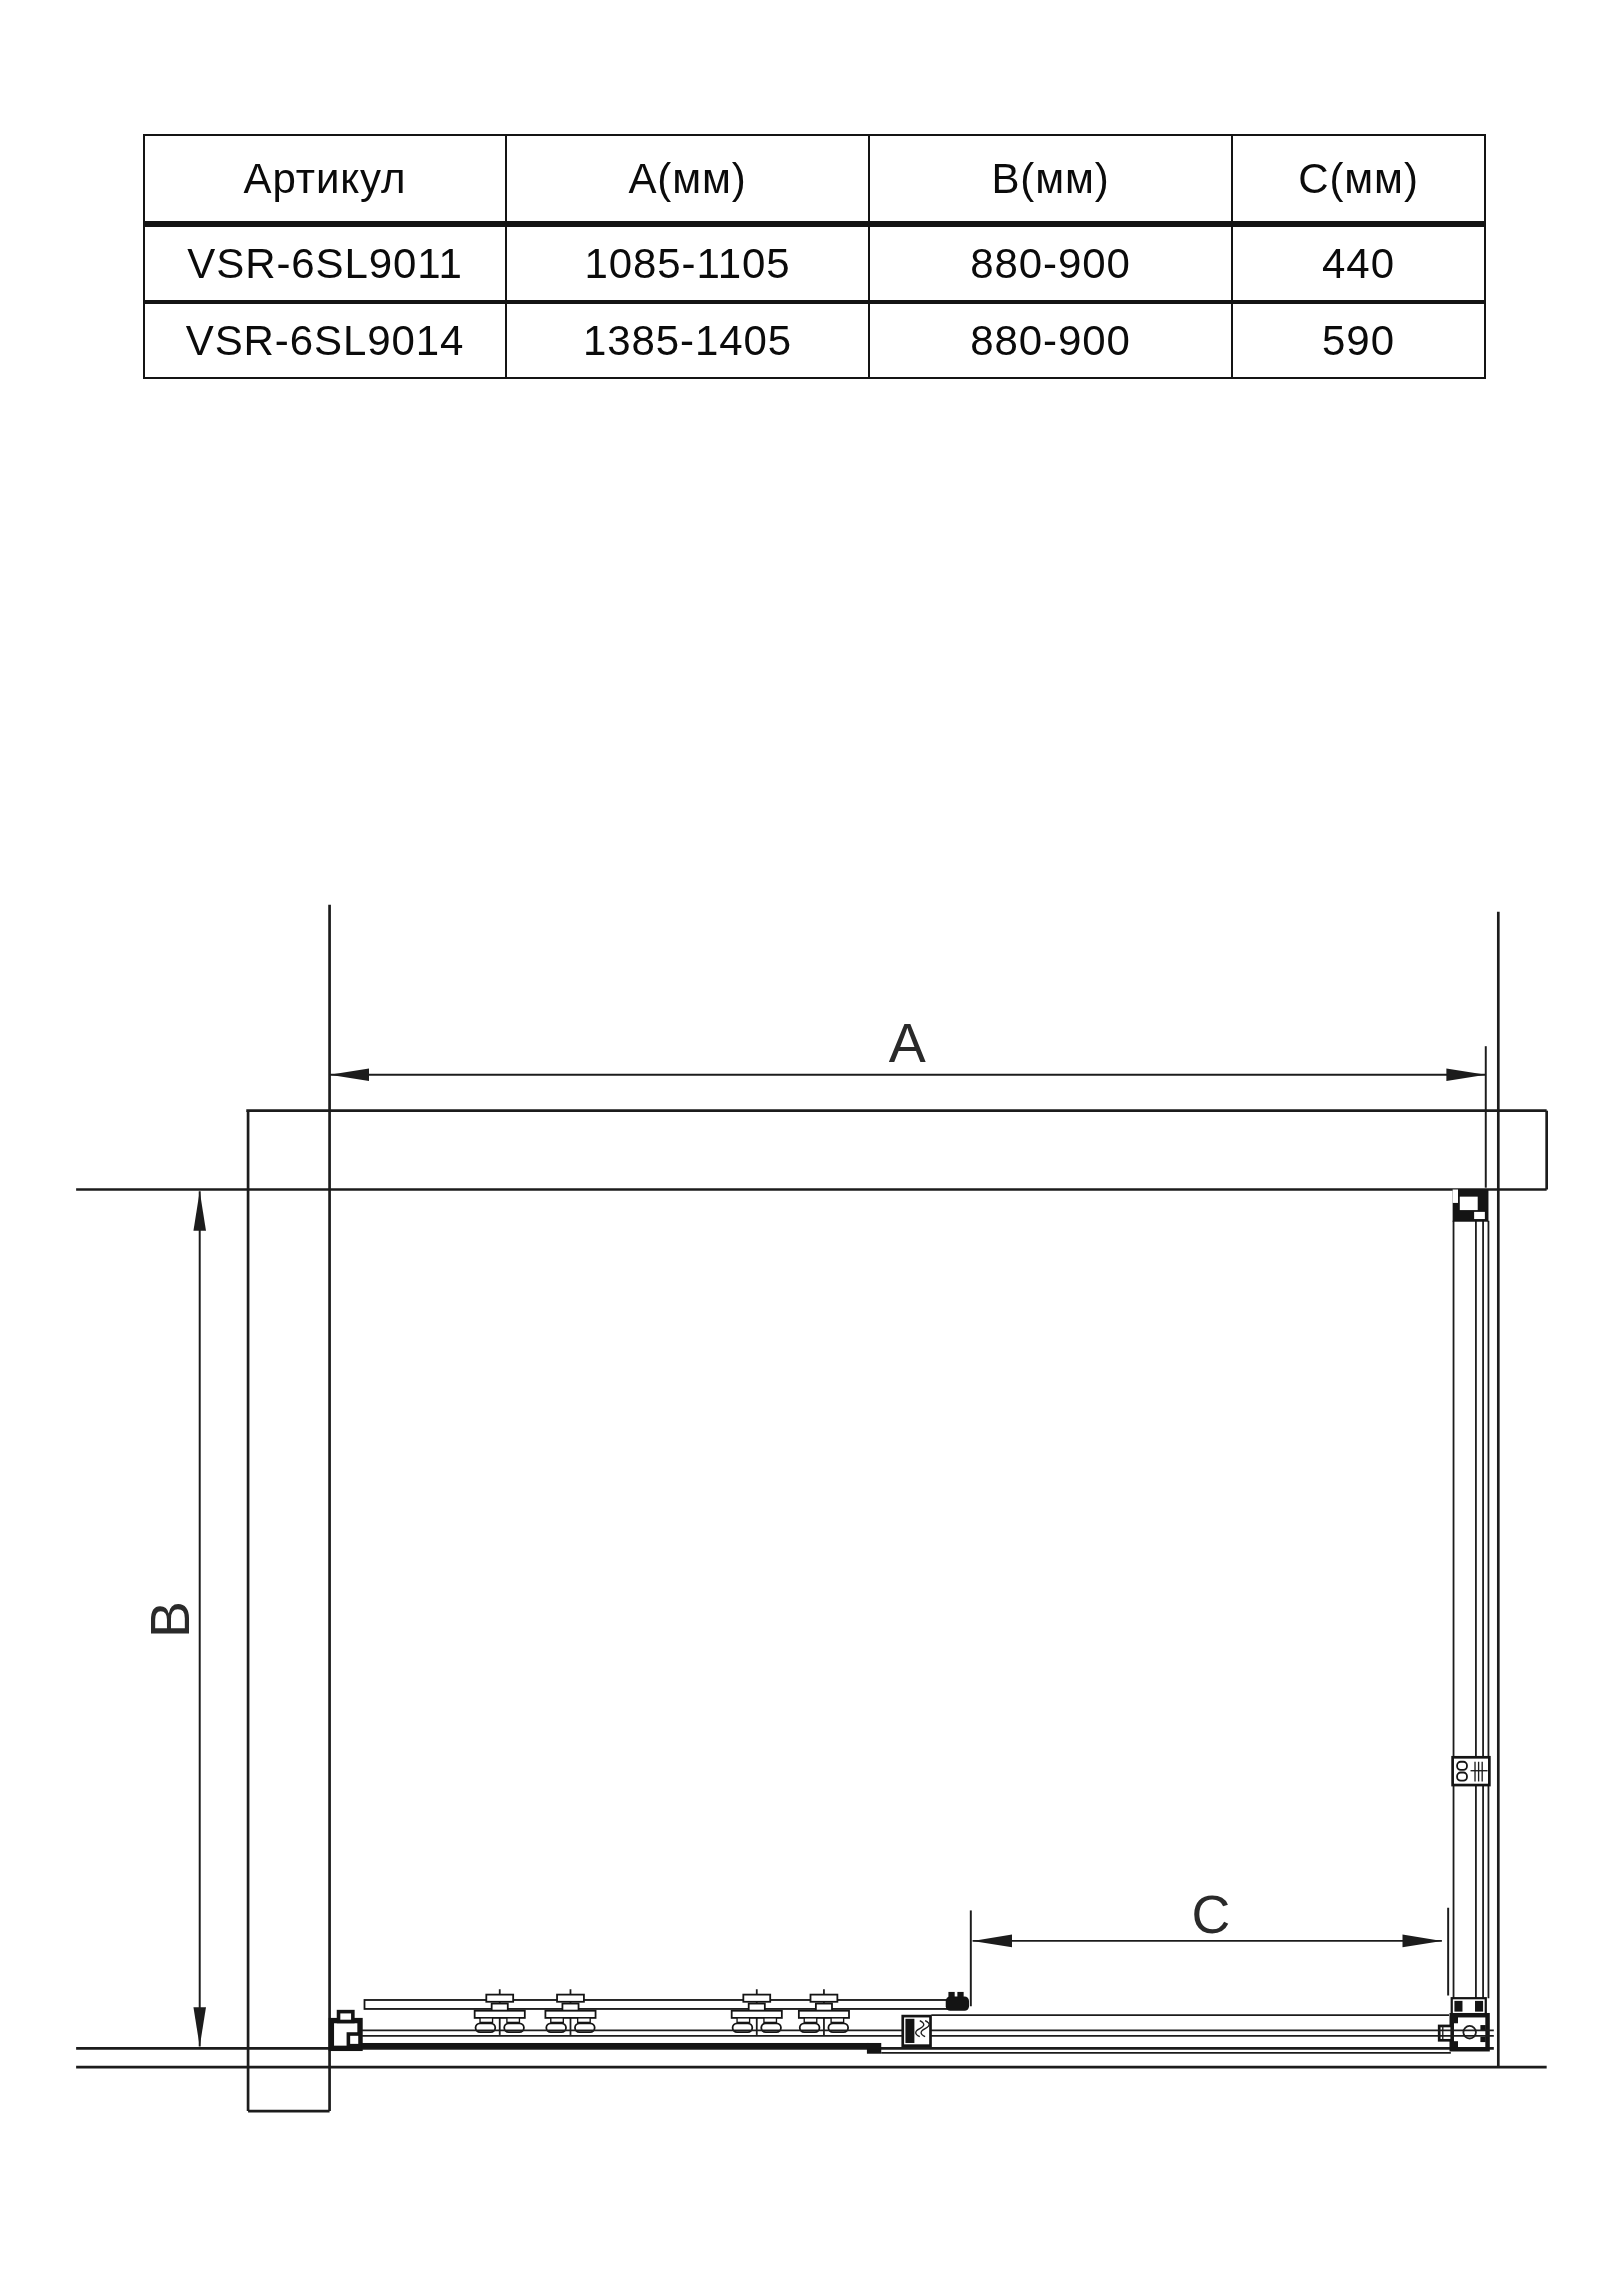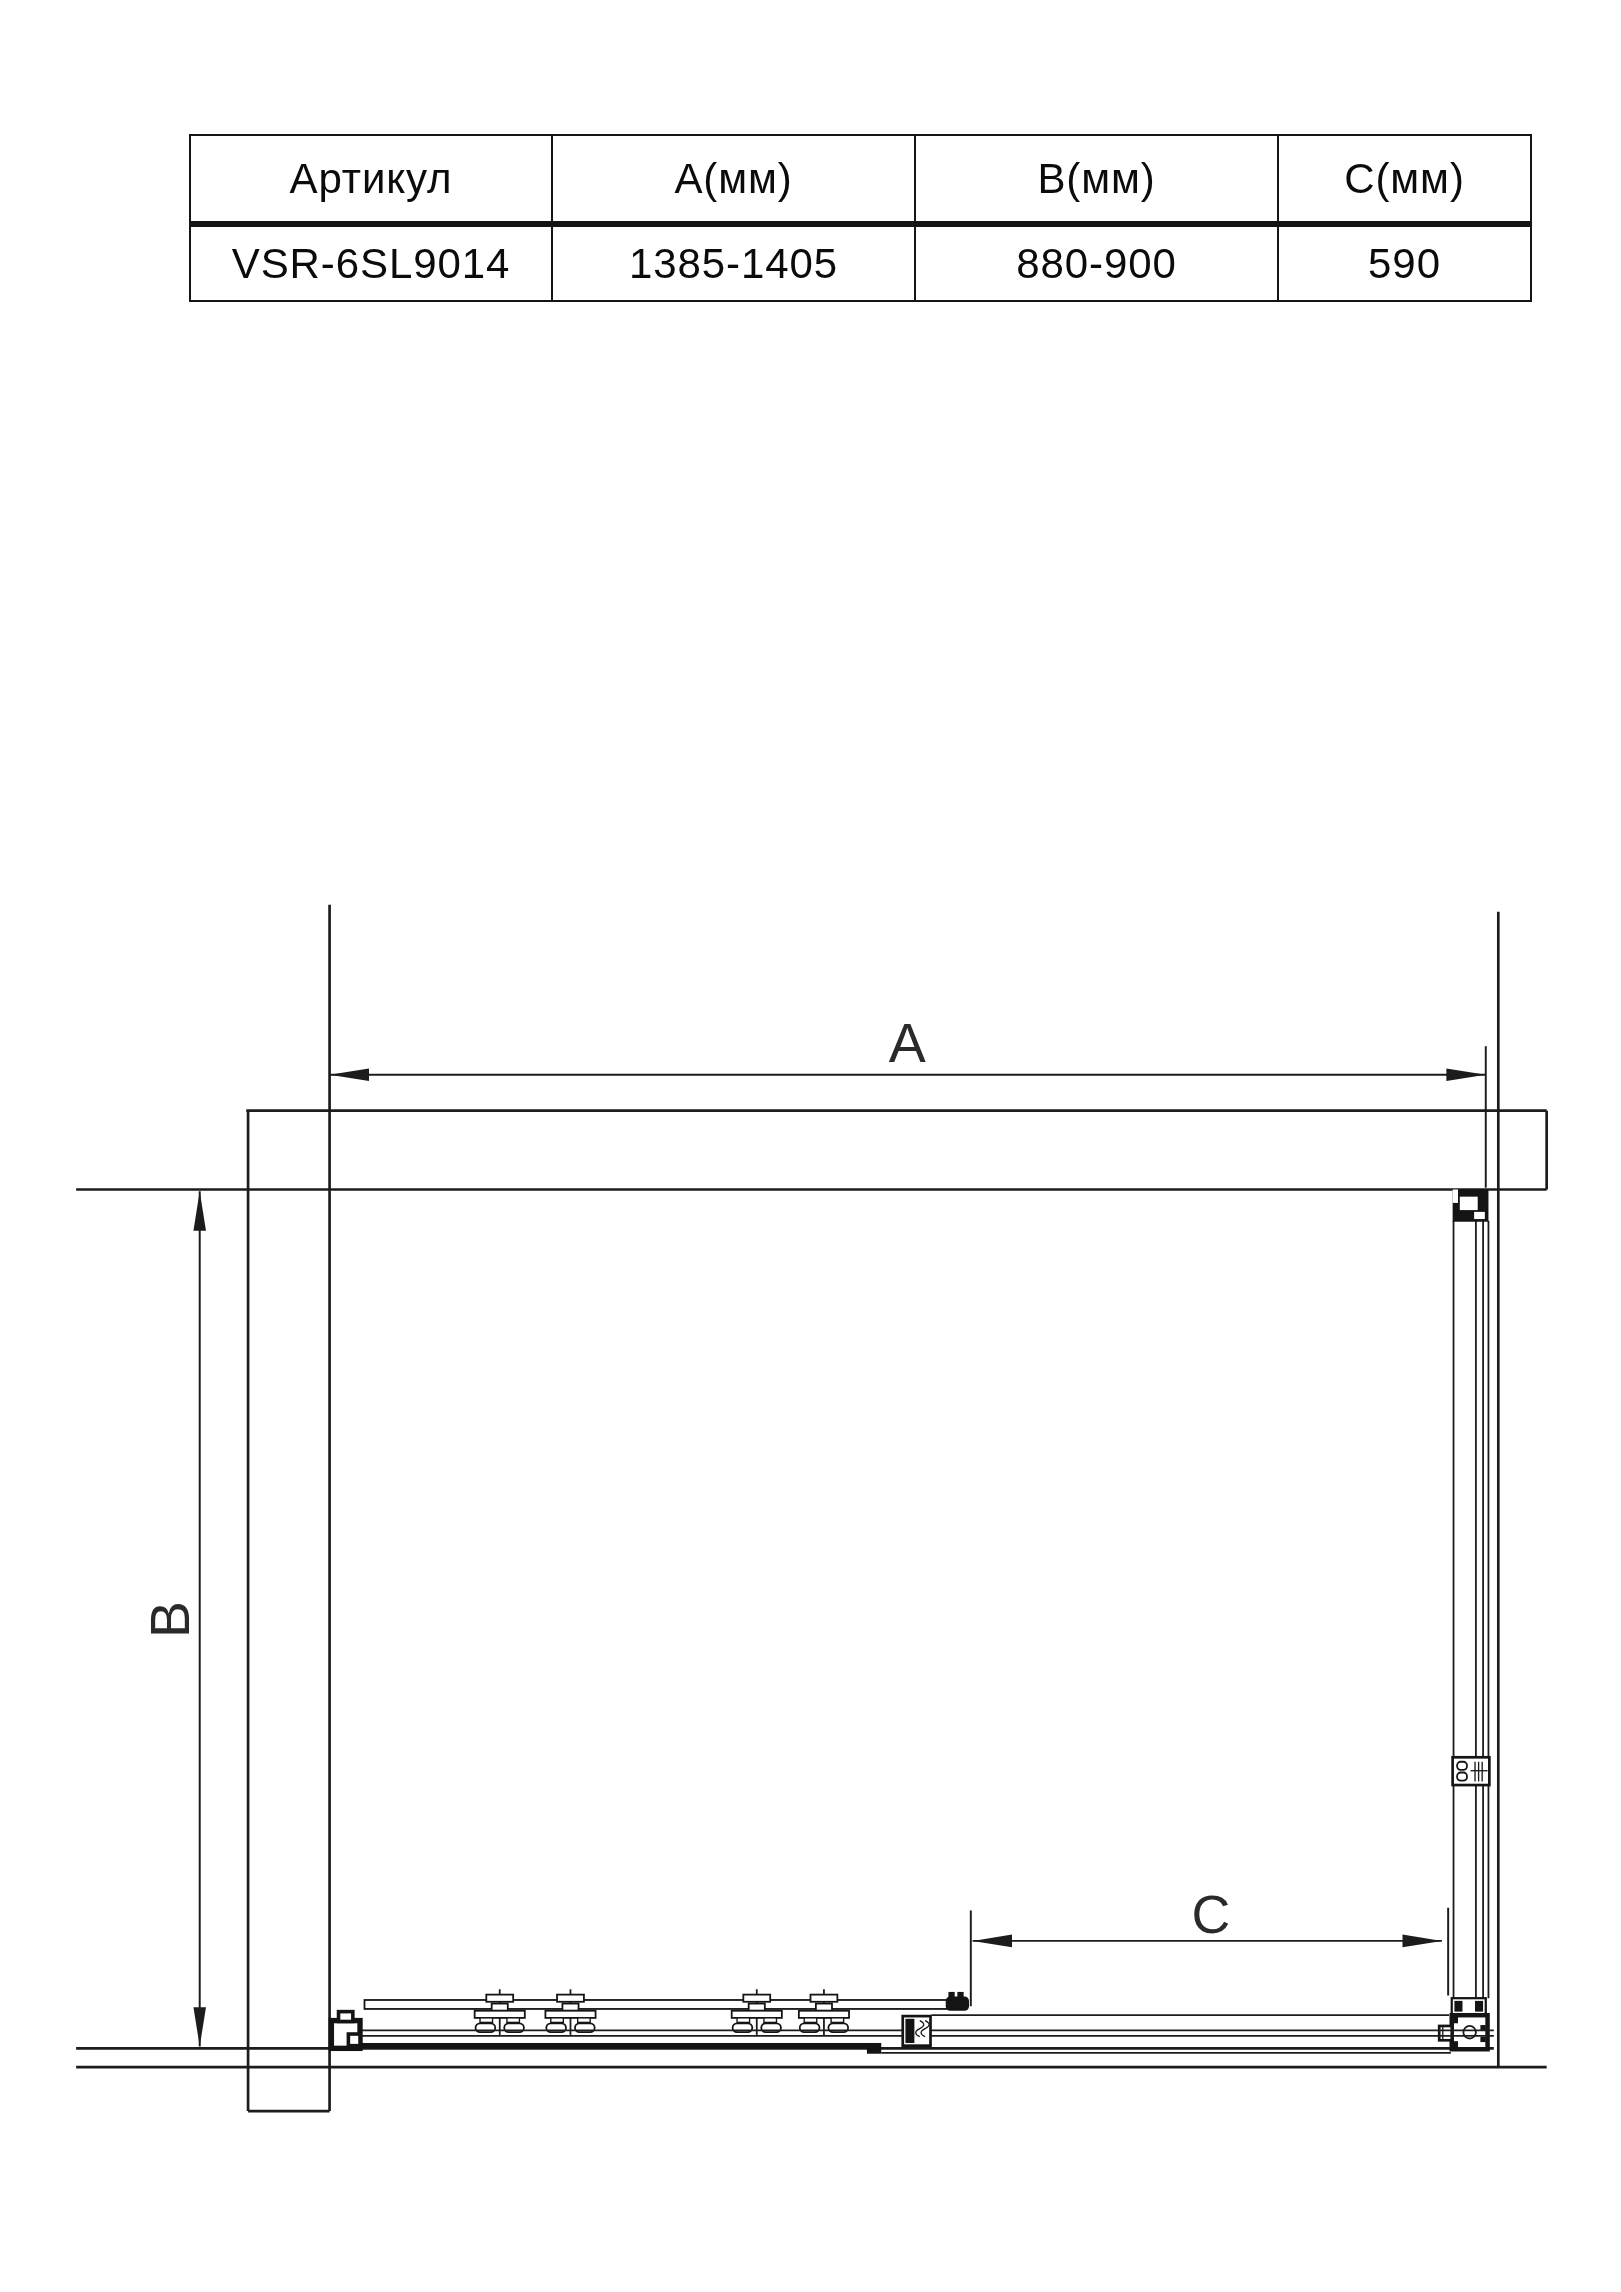--- a/index.html
+++ b/index.html
@@ -2,21 +2,21 @@
 <html style="font-size:14.3px"><head>
 <meta charset="utf-8">
 <style>
   html,body { margin:0; padding:0; background:#fff; }
   .canvas { position:relative; width:1621px; height:2293px; background:#ffffff; overflow:hidden;
             font-family:"Liberation Sans", sans-serif; }
 
   
   .spec-table { position:absolute; left:143px; top:134px; width:1340px;
                 border-collapse:collapse; table-layout:fixed;
-                font-family:"Liberation Sans", sans-serif; font-size:42px; color:#0b0b0b;margin-left:46px; }
+                font-family:"Liberation Sans", sans-serif; font-size:42px; color:#0b0b0b; }
   .spec-table th, .spec-table td { border:2.7px solid #141414; text-align:center; vertical-align:middle;
                 padding:0; font-weight:400; letter-spacing:0.9px; background:#fff; }
   .spec-table thead th { height:85px; border-bottom:6.3px solid #141414; }
   .spec-table tbody td { height:73px; border-top:4.5px solid #141414; }
 
   
   .drawing { position:absolute; left:0; top:0; }
   .ln   { stroke:#1c1c1c; stroke-width:3;   fill:none; }
   .ln2  { stroke:#1c1c1c; stroke-width:2;   fill:none; }
   .ln15 { stroke:#1c1c1c; stroke-width:1.5; fill:none; }
@@ -42,20 +42,26 @@
     <thead>
       <tr>
           <th>Артикул</th>
           <th>А(мм)</th>
           <th>В(мм)</th>
           <th>С(мм)</th>
         </tr>
     </thead>
     <tbody>
         <tr>
+          <td>VSR-6SL9011</td>
+          <td>1085-1105</td>
+          <td>880-900</td>
+          <td>440</td>
+        </tr>
+        <tr>
           <td>VSR-6SL9014</td>
           <td>1385-1405</td>
           <td>880-900</td>
           <td>590</td>
         </tr>
       </tbody>
   </table>
 
   <svg class="drawing" width="1621" height="2293" viewBox="0 0 1810 2560">
 

